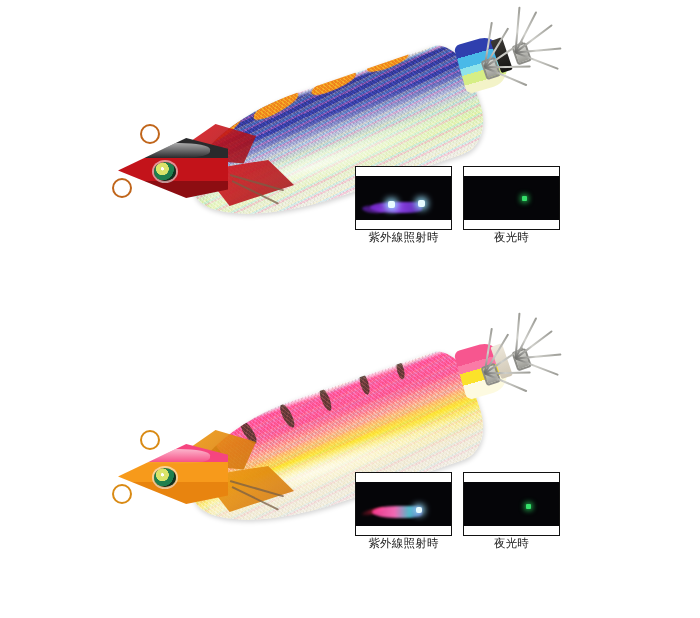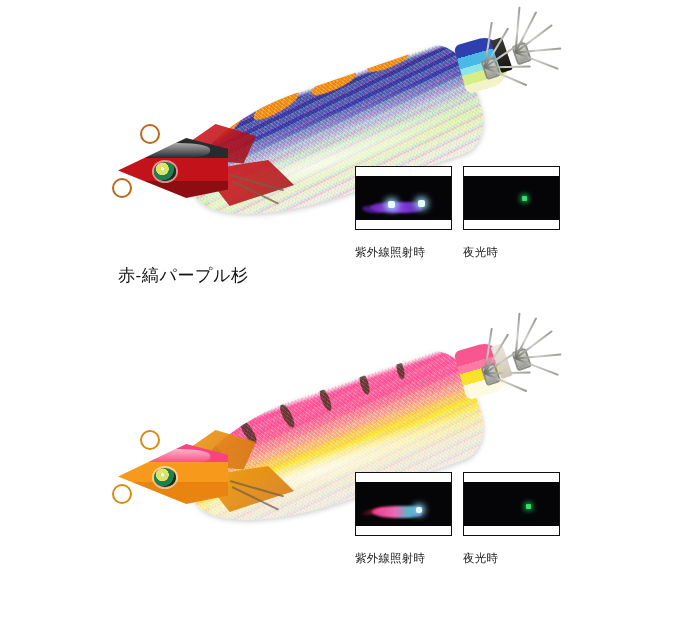--- a/index.html
+++ b/index.html
@@ -180,21 +180,21 @@
   }
   .uv-dot{
     position:absolute;width:7px;height:7px;border-radius:2px;
     background:#e6fbff;box-shadow:0 0 6px 3px rgba(150,225,255,.85);
   }
   .glow-dot{
     position:absolute;width:5px;height:5px;border-radius:1px;
     background:#35e06a;box-shadow:0 0 5px 2px rgba(40,210,90,.65);
   }
   .caption{
-    margin-top:15px;font-size:11.5px;color:#1a1a1a;
+    margin-top:0;text-align:center;font-size:11.5px;color:#1a1a1a;
     letter-spacing:.2px;white-space:nowrap;
   }
 
   
   .product-name{
     position:absolute;left:118px;font-size:17px;color:#111;
     letter-spacing:.6px;white-space:nowrap;
   }
   #name-1{top:258px;}
   #name-2{top:258px;}
@@ -271,21 +271,20 @@
       <div class="inset right">
         <div class="photo">
           <div class="dark">
             <div class="glow-dot" style="left:58px;top:20px;"></div>
           </div>
         </div>
         <div class="caption">夜光時</div>
       </div>
     </div>
 
-    <div class="product-name" id="name-1">赤-縞パープル杉</div>
   </div>
 
   <div class="product" id="product-2">
 
     <div class="lure-stage">
       <div class="lure">
 
         <div class="body-wrap">
           <div class="mantle m2">
             <div class="holo1" style="opacity:.45;"></div>

